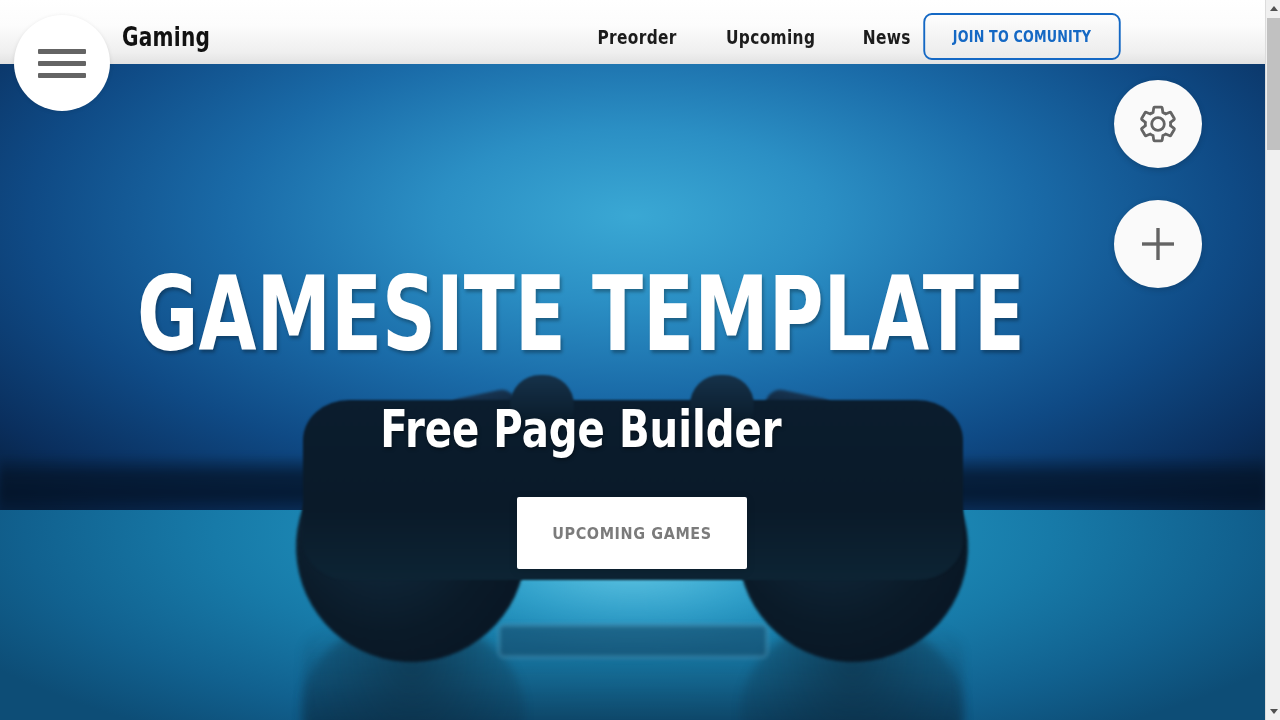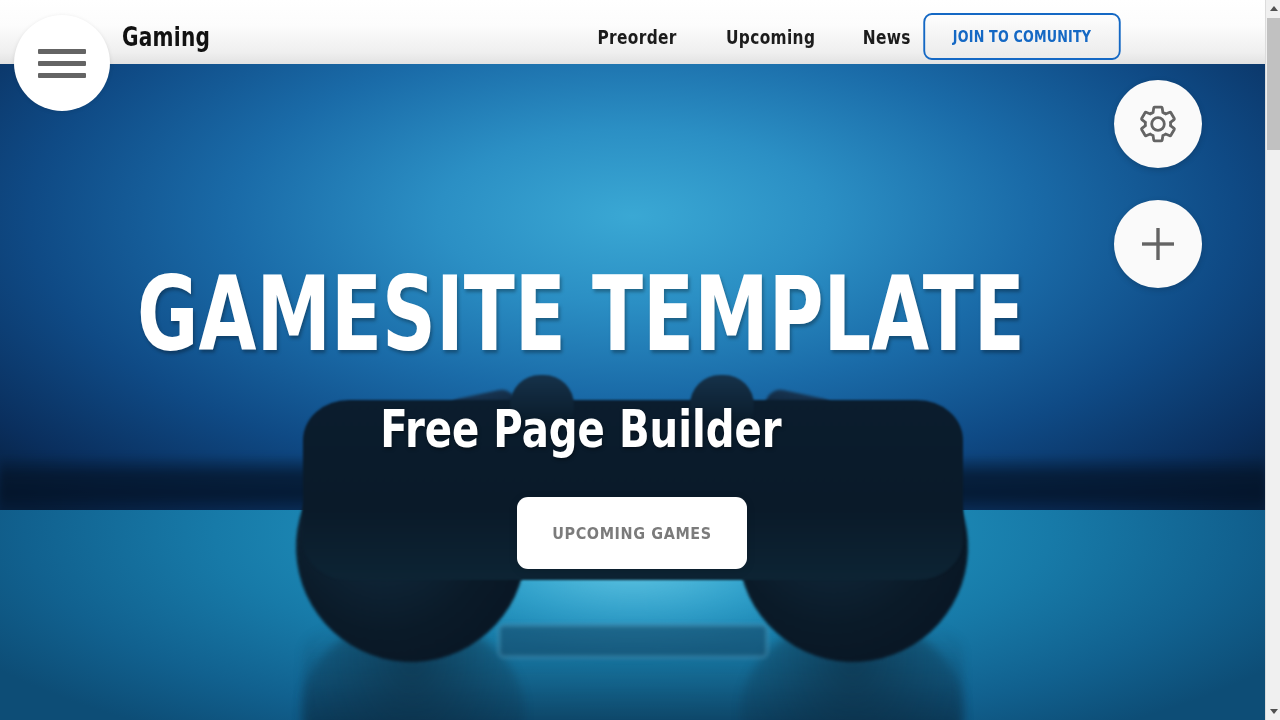--- a/index.html
+++ b/index.html
@@ -297,21 +297,21 @@
     transform:scaleX(0.86);
     text-shadow:1px 2px 4px rgba(0,0,0,0.38);
     white-space:nowrap;
   }
   .cta {
     position:absolute;
     left:517px; top:497px;
     width:230px; height:72px;
     background:#ffffff;
     border:none;
-    border-radius:11px;
+    border-radius:2px;
     color:#7b7b7b;
     font-size:16px;
     font-weight:bold;
     font-family:"DejaVu Sans Condensed","Liberation Sans Narrow","Liberation Sans",sans-serif;
     font-stretch:condensed;
     letter-spacing:0.6px;
     display:flex; align-items:center; justify-content:center;
     cursor:pointer;
     pointer-events:auto;
     box-shadow:0 2px 10px rgba(0,0,0,0.12);

